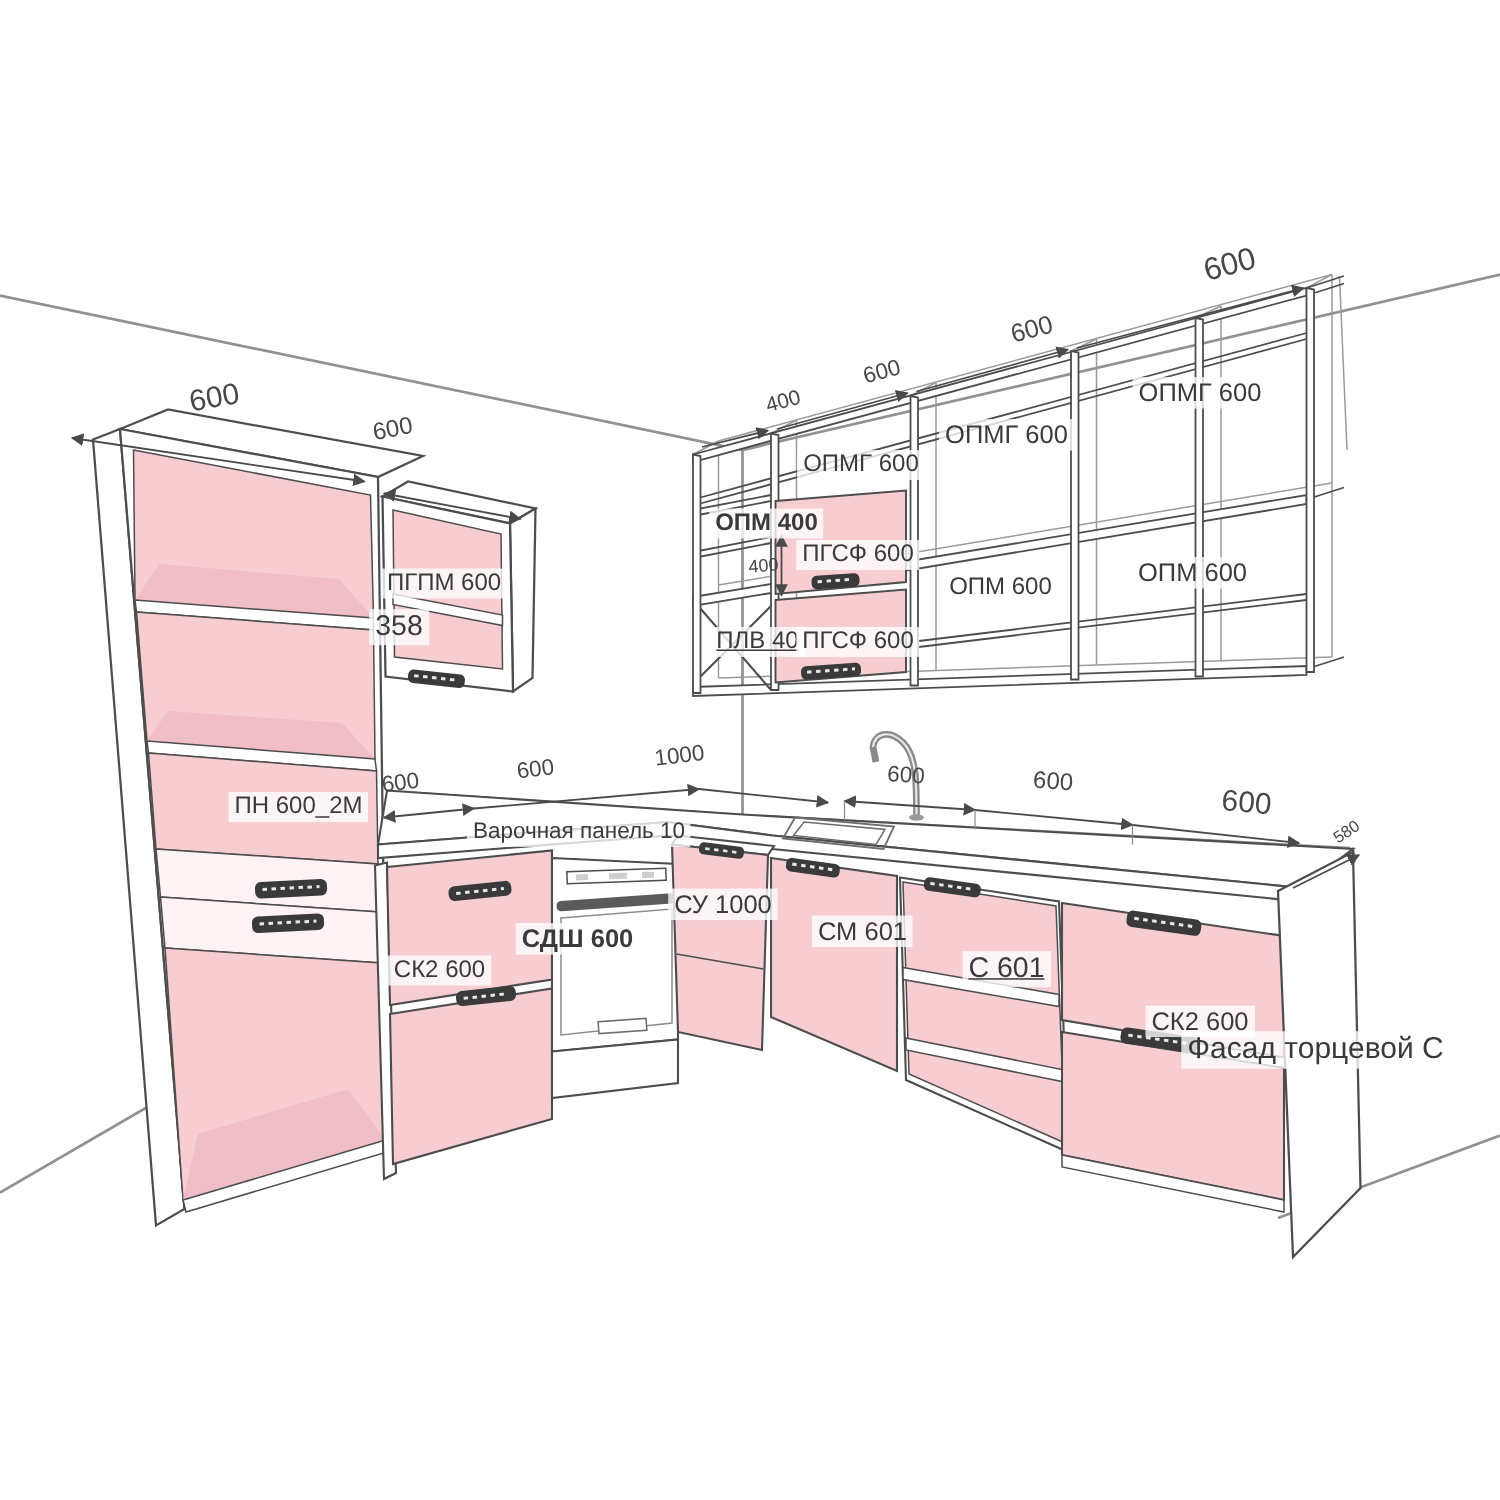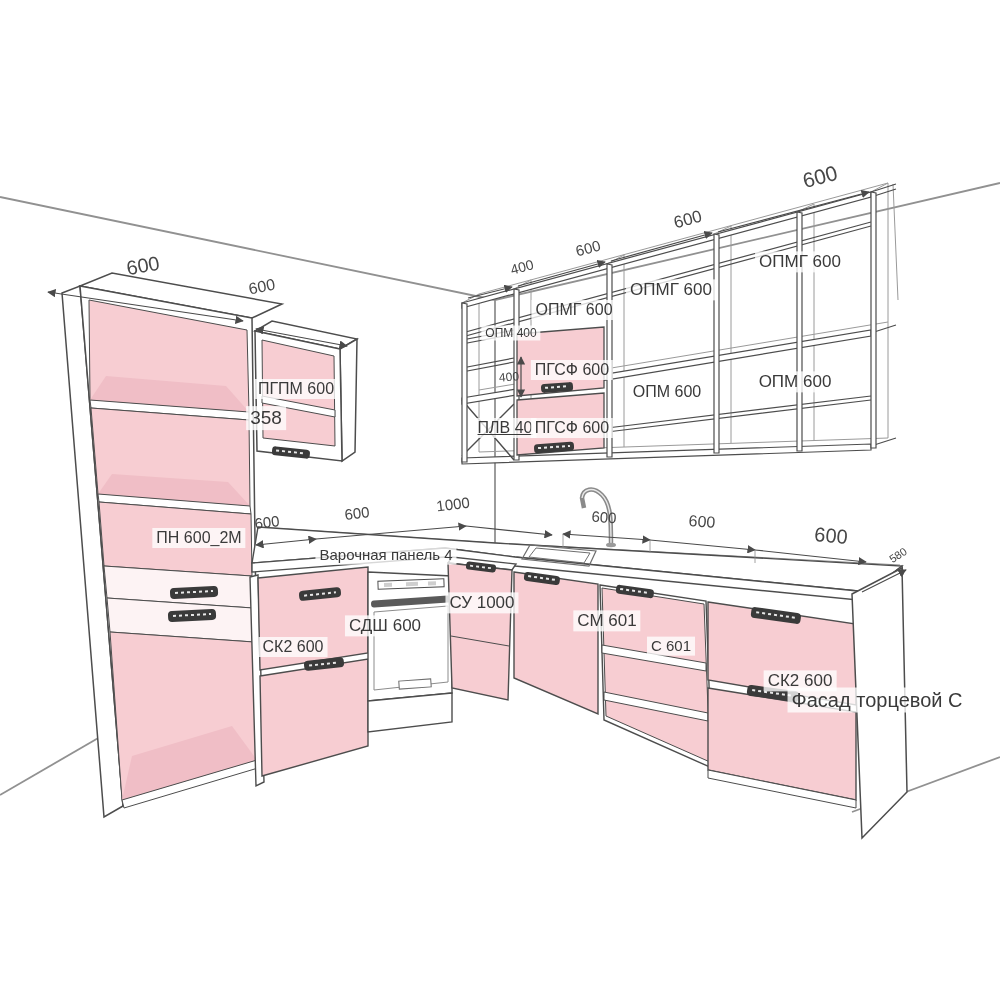--- a/index.html
+++ b/index.html
@@ -241,35 +241,35 @@
     <line x1="862" y1="592" x2="906" y2="570" marker-end="url(#ar)"></line>
     <line x1="563" y1="534" x2="563" y2="547" stroke="#8a8a8a" stroke-width="0.8"></line>
     <line x1="650" y1="540" x2="650" y2="553" stroke="#8a8a8a" stroke-width="0.8"></line>
     <line x1="755" y1="550" x2="755" y2="563" stroke="#8a8a8a" stroke-width="0.8"></line>
   </g>
 </svg>
 
   <div class="lbl" style="left:800px;top:262px;font-size:17px;">ОПМГ 600</div>
   <div class="lbl" style="left:671px;top:290px;font-size:17px;">ОПМГ 600</div>
   <div class="lbl" style="left:574px;top:310px;font-size:16px;">ОПМГ 600</div>
-  <div class="lbl" style="left:511px;top:333px;font-size:12px;">ОПМ 400</div>
+  <div class="lbl" style="left:511px;top:349px;font-size:16px;font-weight:bold;">ОПМ 400</div>
   <div class="lbl" style="left:572px;top:370px;font-size:16px;">ПГСФ 600</div>
   <div class="lbl" style="left:795px;top:382px;font-size:17px;">ОПМ 600</div>
   <div class="lbl" style="left:667px;top:392px;font-size:16px;">ОПМ 600</div>
   <div class="lbl" style="left:505px;top:428px;font-size:16px;text-decoration:underline;">ПЛВ 40</div>
   <div class="lbl" style="left:572px;top:428px;font-size:16px;">ПГСФ 600</div>
   <div class="lbl" style="left:276px;top:389px;font-size:16px;margin-left:20px;">ПГПМ 600</div>
   <div class="lbl" style="left:266px;top:418px;font-size:19px;">358</div>
   <div class="lbl" style="left:171px;top:538px;font-size:16px;margin-left:28px;">ПН 600_2М</div>
-  <div class="lbl" style="left:386px;top:555px;font-size:15px;">Варочная панель 4</div>
-  <div class="lbl" style="left:385px;top:626px;font-size:17px;">СДШ 600</div>
+  <div class="lbl" style="left:386px;top:555px;font-size:15px;">Варочная панель 10</div>
+  <div class="lbl" style="left:385px;top:626px;font-size:17px;font-weight:bold;">СДШ 600</div>
   <div class="lbl" style="left:293px;top:647px;font-size:16px;">СК2 600</div>
   <div class="lbl" style="left:482px;top:603px;font-size:17px;">СУ 1000</div>
-  <div class="lbl" style="left:575px;top:621px;font-size:17px;margin-left:32px;">СМ 601</div>
-  <div class="lbl" style="left:671px;top:646px;font-size:15px;">С 601</div>
+  <div class="lbl" style="left:575px;top:621px;font-size:17px;">СМ 601</div>
+  <div class="lbl" style="left:671px;top:646px;font-size:19px;text-decoration:underline;">С 601</div>
   <div class="lbl" style="left:800px;top:681px;font-size:17px;">СК2 600</div>
   <div class="lbl" style="left:877px;top:700px;font-size:20px;">Фасад торцевой С</div>
 
   <div class="dim" style="left:143px;top:266px;font-size:20px;transform:translate(-50%,-50%) rotate(-10deg);">600</div>
   <div class="dim" style="left:262px;top:287px;font-size:16px;transform:translate(-50%,-50%) rotate(-11deg);">600</div>
   <div class="dim" style="left:522px;top:267px;font-size:14px;transform:translate(-50%,-50%) rotate(-15deg);">400</div>
   <div class="dim" style="left:588px;top:248px;font-size:15px;transform:translate(-50%,-50%) rotate(-15deg);">600</div>
   <div class="dim" style="left:688px;top:220px;font-size:17px;transform:translate(-50%,-50%) rotate(-15deg);">600</div>
   <div class="dim" style="left:820px;top:177px;font-size:21px;transform:translate(-50%,-50%) rotate(-15deg);">600</div>
   <div class="dim" style="left:509px;top:377px;font-size:12px;transform:translate(-50%,-50%) rotate(-5deg);">400</div>

